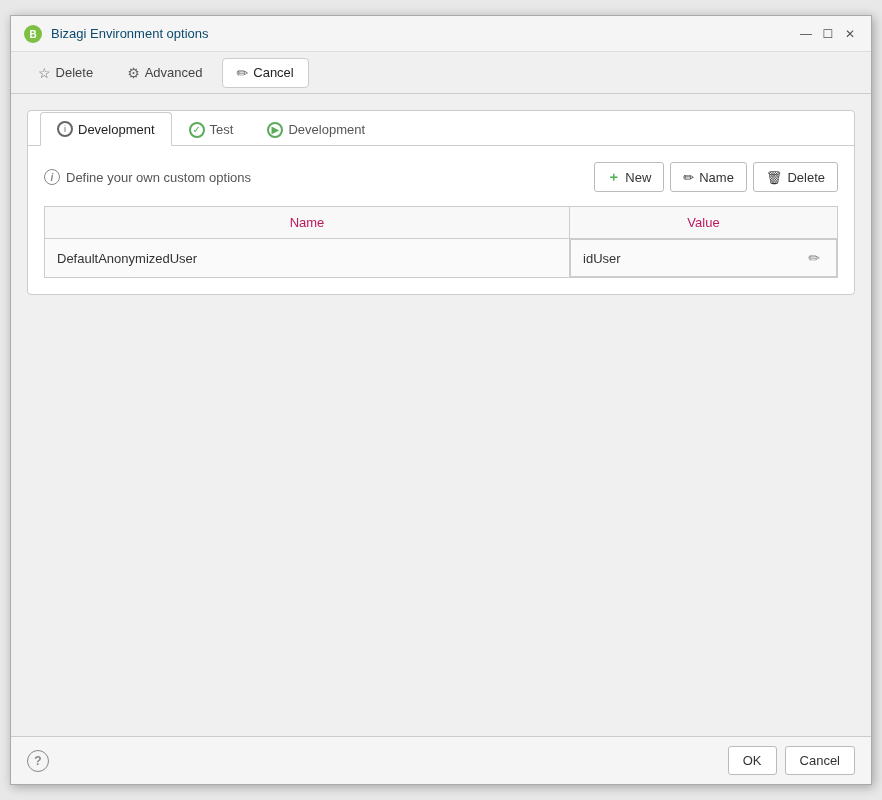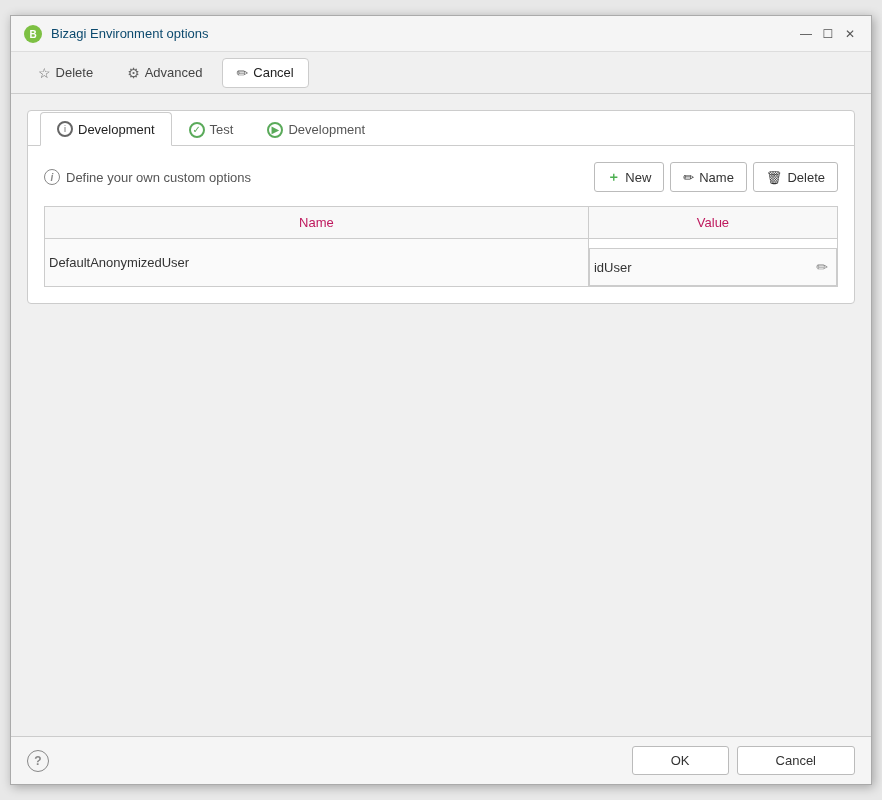--- a/index.html
+++ b/index.html
@@ -217,21 +217,21 @@
       background: #f8f8f8;
       border: 1px solid #ccc;
       padding: 8px 12px;
       text-align: center;
       font-weight: normal;
       color: #be185d;
       font-size: 13px;
     }
     .data-table td {
       border: 1px solid #ccc;
-      padding: 8px 4px;
+      padding: 8px 12px;
       font-size: 13px;
       color: #333;
       background: #fafafa;
     }
     .edit-inline-btn {
       background: none;
       border: none;
       cursor: pointer;
       color: #888;
       font-size: 14px;
@@ -259,21 +259,21 @@
       justify-content: center;
       color: #888;
       font-size: 12px;
       font-weight: bold;
     }
     .bottom-buttons {
       display: flex;
       gap: 8px;
     }
     .bottom-btn {
-      padding: 6px 38px;
+      padding: 6px 14px;
       border: 1px solid #bbb;
       border-radius: 3px;
       background: #fff;
       cursor: pointer;
       font-size: 13px;
       color: #333;
     }
     .bottom-btn.primary {
       background: #fff;
     }
@@ -358,21 +358,21 @@
         <table class="data-table">
           <thead>
             <tr>
               <th>Name</th>
               <th>Value</th>
             </tr>
           </thead>
           <tbody>
             <tr class="table-row">
               <td>DefaultAnonymizedUser</td>
-              <td style="display:flex; align-items:center; justify-content:space-between;margin-top:9px;">
+              <td style="display:flex; align-items:center; justify-content:space-between;">
                 <span>idUser</span>
                 <button class="edit-inline-btn">✏</button>
               </td>
             </tr>
           </tbody>
         </table>
       </div>
     </div>
   </div>
 

